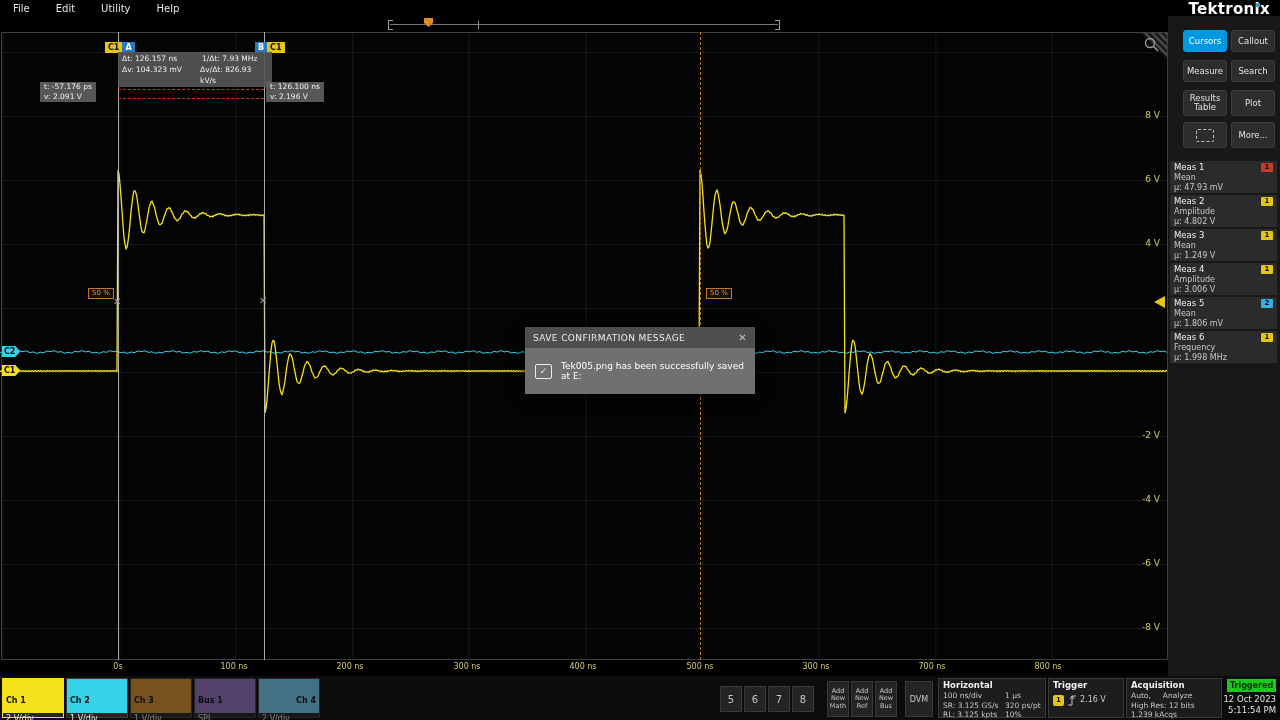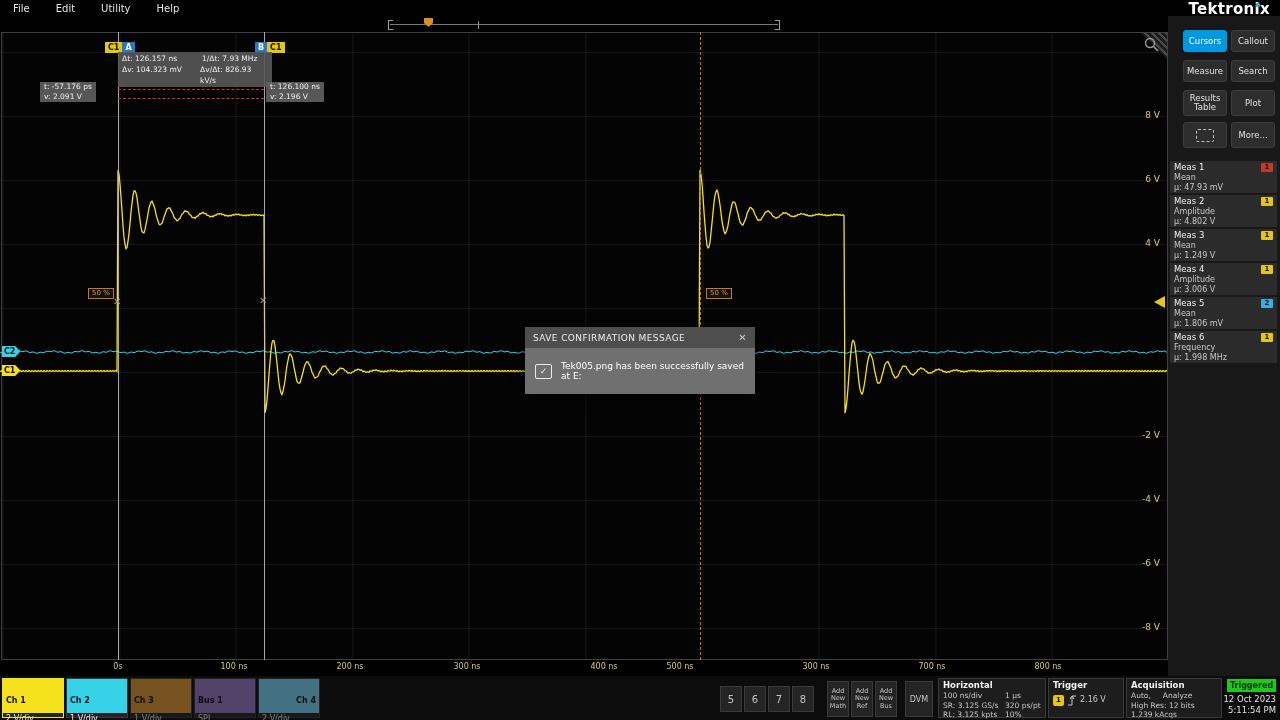--- a/index.html
+++ b/index.html
@@ -176,22 +176,22 @@
   <div class="ylab" style="left:1122px;top:238px">4 V</div>
   <div class="ylab" style="left:1122px;top:430px">-2 V</div>
   <div class="ylab" style="left:1122px;top:494px">-4 V</div>
   <div class="ylab" style="left:1122px;top:558px">-6 V</div>
   <div class="ylab" style="left:1122px;top:622px">-8 V</div>
 
   <div class="xlab" style="left:118px">0s</div>
   <div class="xlab" style="left:234px">100 ns</div>
   <div class="xlab" style="left:350px">200 ns</div>
   <div class="xlab" style="left:467px">300 ns</div>
-  <div class="xlab" style="left:604px">400 ns</div>
-  <div class="xlab" style="left:680px">500 ns</div>
+  <div class="xlab" style="left:583px">400 ns</div>
+  <div class="xlab" style="left:700px">500 ns</div>
   <div class="xlab" style="left:816px">300 ns</div>
   <div class="xlab" style="left:932px">700 ns</div>
   <div class="xlab" style="left:1048px">800 ns</div>
 
   <div class="chmark" style="top:346px;background:#35d2e8">C2</div>
   <div class="chmark" style="top:365px;background:#f5e11c">C1</div>
   <div class="tlevel"></div>
 
   <div class="dialog">
     <div class="hd">

